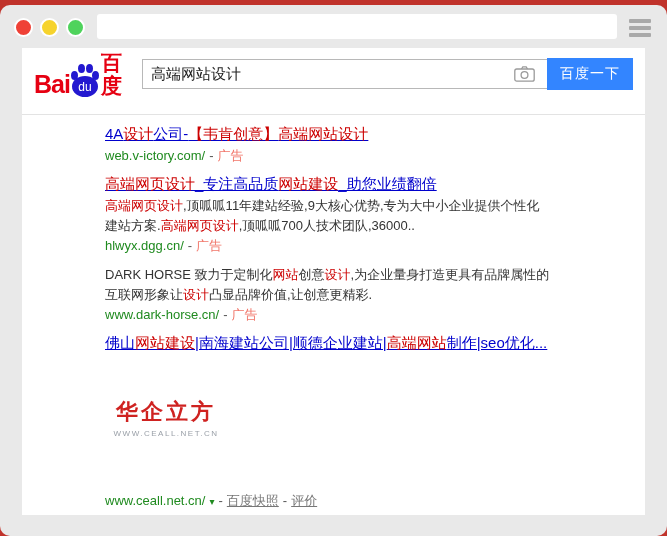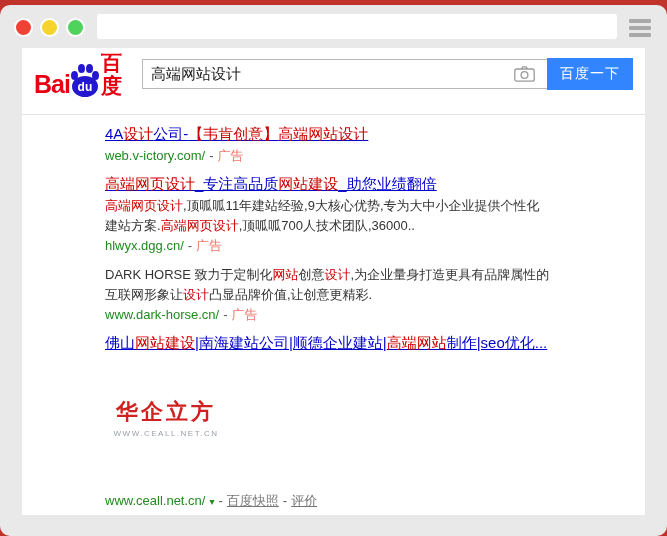--- a/index.html
+++ b/index.html
@@ -27,21 +27,21 @@
     border-bottom:1px solid var(--divider,#e3e3e3);}
   .logo{display:flex;align-items:flex-end;cursor:pointer;margin-right:8px;}
   .logo .bai{font-size:25px;font-weight:bold;color:var(--logo-red,#e60012);letter-spacing:-1px;line-height:26px;}
   .paw{position:relative;width:28px;height:34px;margin:0 1px;}
   .paw .toe{position:absolute;background:var(--logo-blue,#2318d0);border-radius:50%;width:7px;height:9px;}
   .paw .t1{left:0;top:8px;}
   .paw .t2{left:7px;top:1px;}
   .paw .t3{left:15px;top:1px;}
   .paw .t4{left:21px;top:8px;}
   .paw .pad{position:absolute;left:1px;bottom:0;width:26px;height:21px;background:var(--logo-blue,#2318d0);
-    border-radius:50%;color:#fff;font-size:12px;font-weight:bold;display:flex;align-items:center;justify-content:center;}
+    border-radius:50%;color:#fff;font-size:12px;font-weight:normal;display:flex;align-items:center;justify-content:center;}
   .logo .cn{font-size:21px;font-weight:bold;color:var(--logo-red,#e60012);line-height:23px;margin-left:7px;}
   .searchbox{display:flex;align-items:center;position:relative;}
   .sinput{width:362px;height:28px;border:1px solid var(--border-gray,#b8b8b8);border-right:none;
     padding:0 34px 0 8px;font-size:15px;color:#222;outline:none;border-radius:0;
     font-family:"Liberation Sans","DejaVu Sans",sans-serif;}
   .camera{position:absolute;right:98px;top:8px;cursor:pointer;line-height:0;}
   .sbtn{width:86px;height:32px;background:var(--button-blue,#3385ff);color:#fff;border:none;
     font-size:14px;cursor:pointer;letter-spacing:1px;
     font-family:"Liberation Sans","DejaVu Sans",sans-serif;}
   

